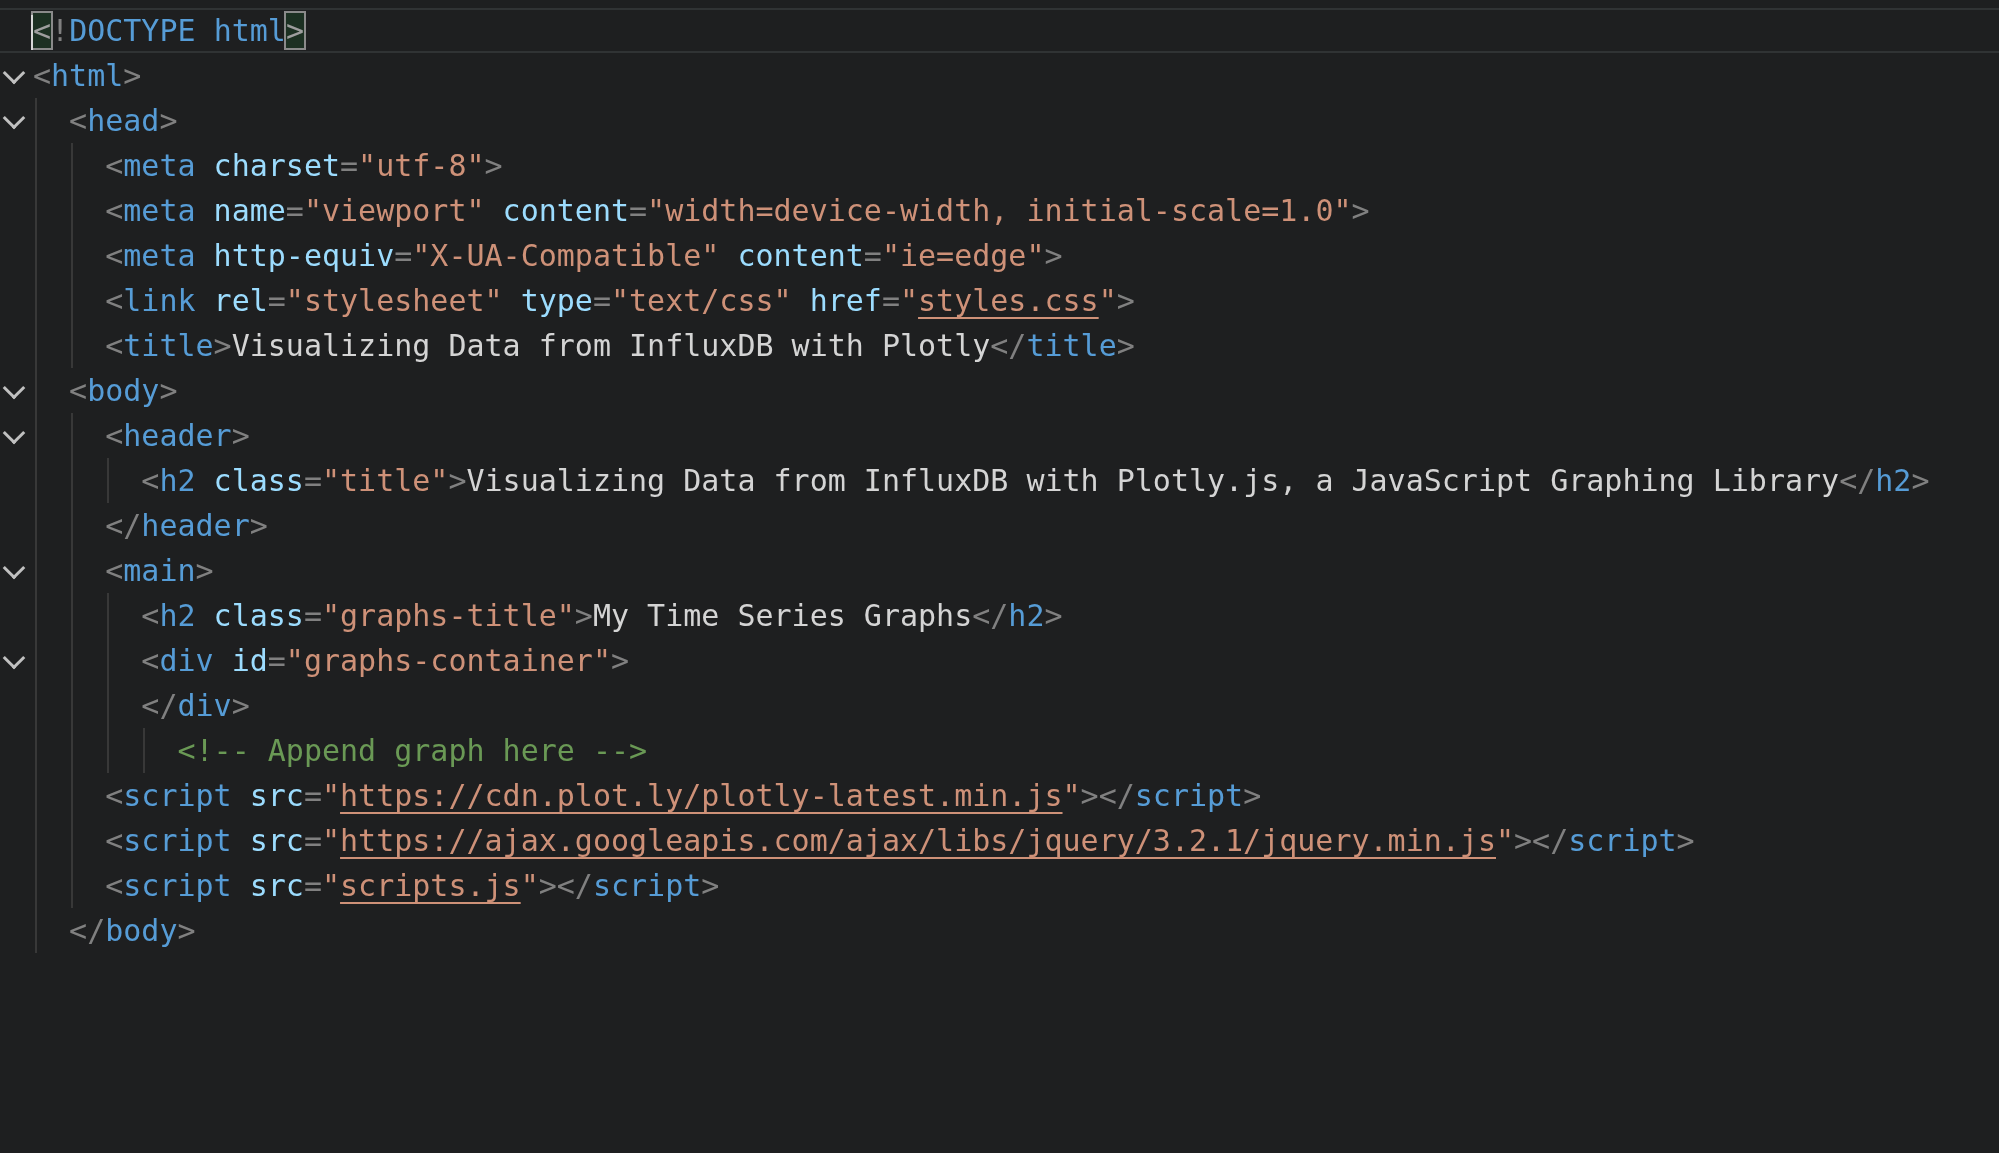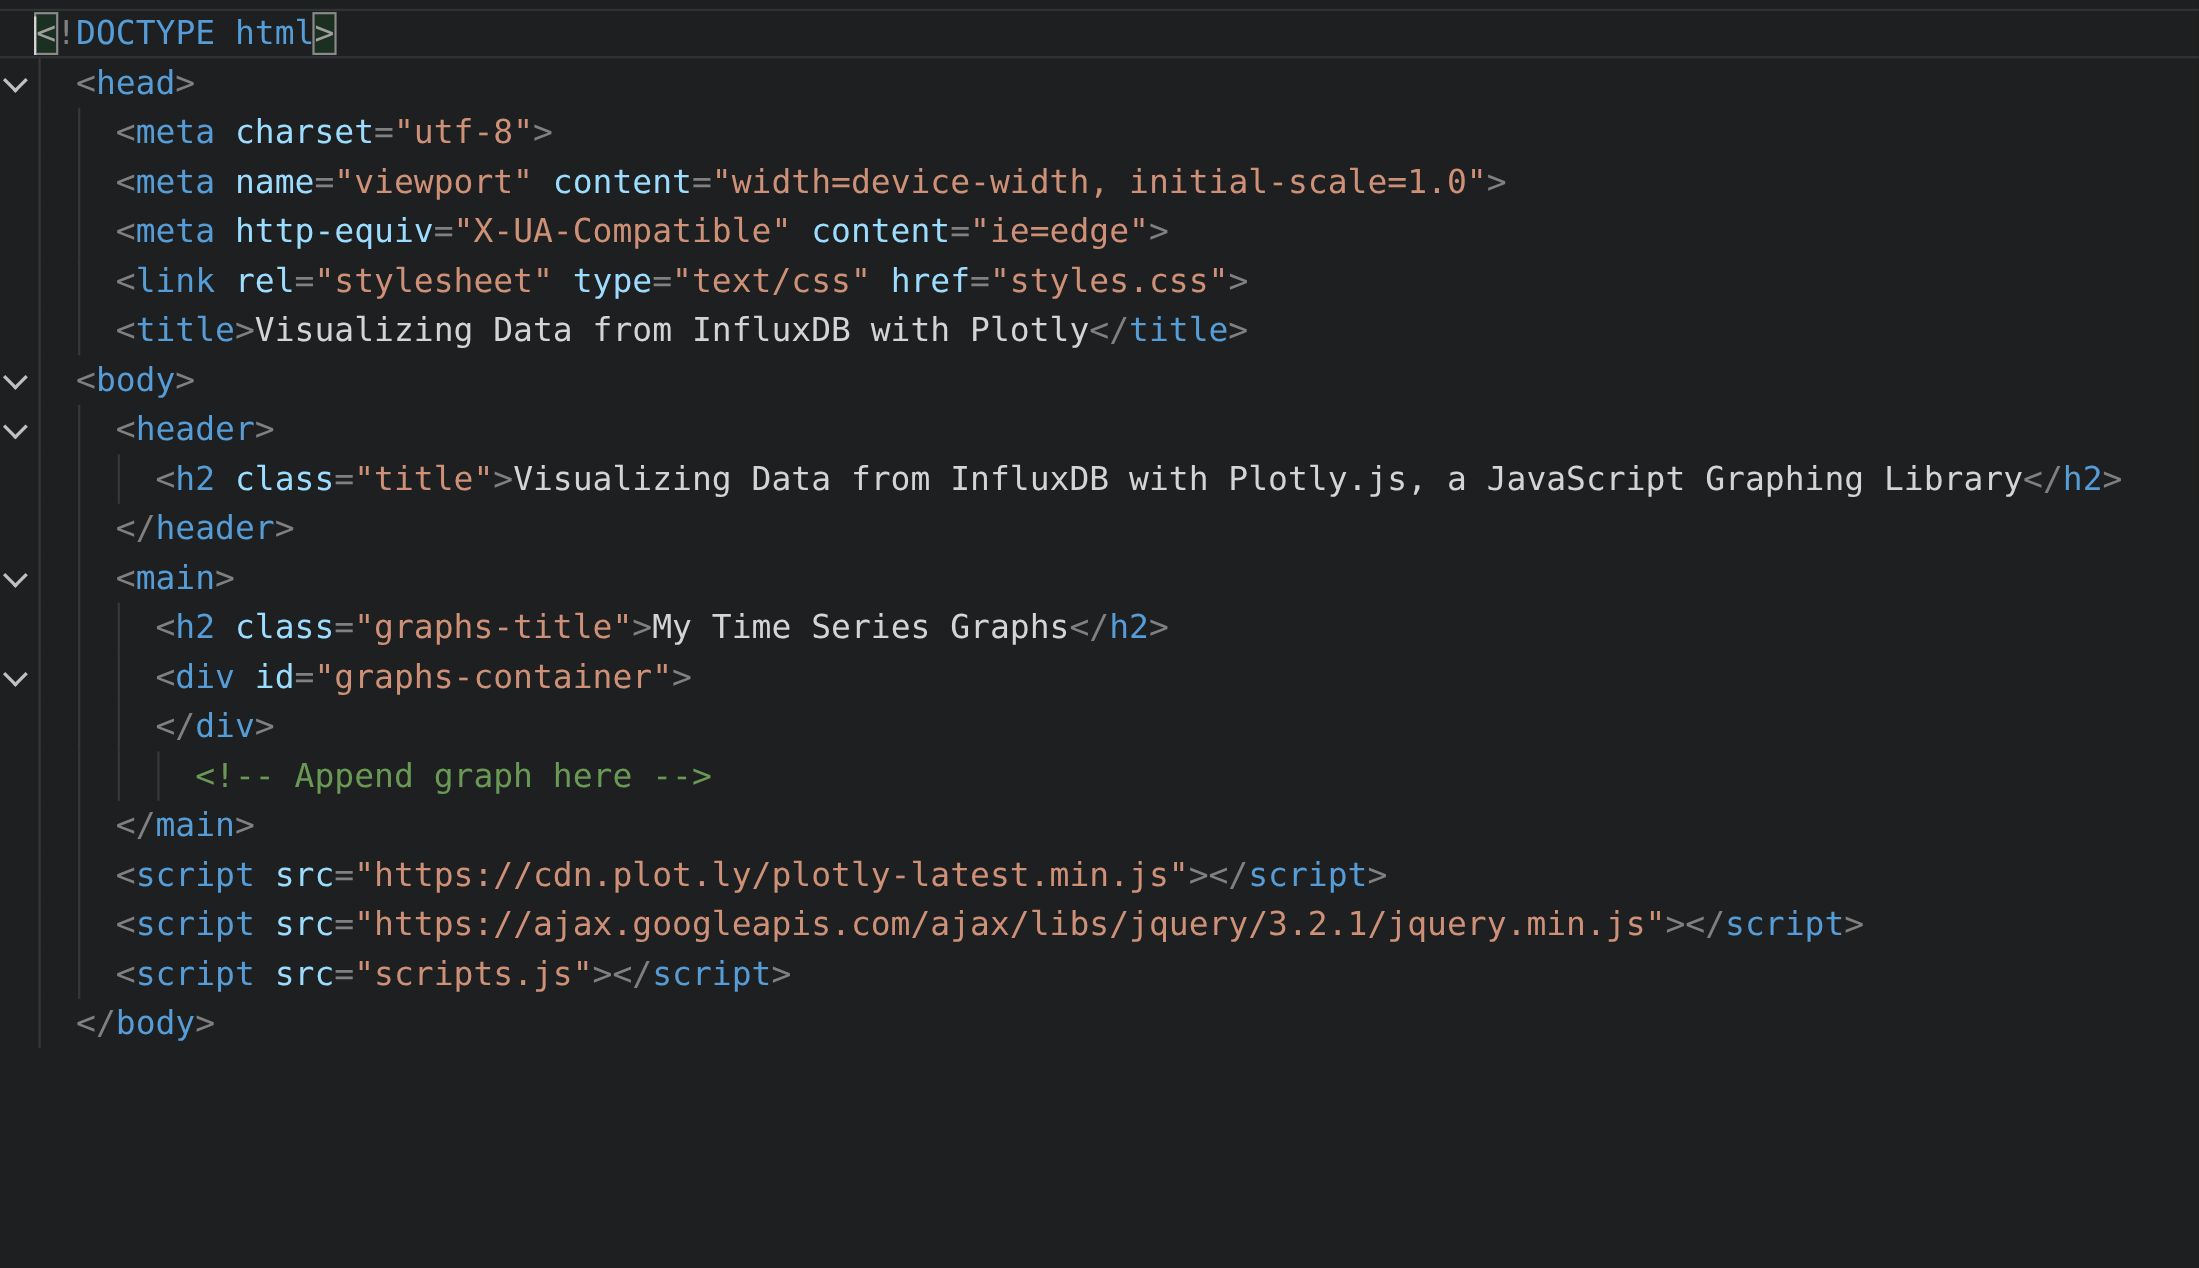--- a/index.html
+++ b/index.html
@@ -23,53 +23,53 @@
     border-bottom:2px solid var(--current_line_border);
   }
   .tok-punct{color:var(--punct);}
   .tok-tag{color:var(--tag);}
   .tok-attr{color:var(--attr);margin-top:36px;}
   .tok-str{color:var(--str);}
   .tok-text{color:var(--text);}
   .tok-comment{color:var(--comment);}
   .tok-sp{color:var(--text);}
   .tok-link{
-    color:var(--str);
+    color:var(--str);text-decoration:underline;
     text-underline-offset:6px;text-decoration-thickness:2px;cursor:pointer;
   }
   .tok-bh{
     color:#9e9e9e;background:var(--bracket_bg);
     outline:2px solid var(--bracket_border);outline-offset:0;
   }
   .chev{
     position:absolute;left:6px;top:12px;width:13px;height:13px;
     border-right:3px solid var(--chevron);border-bottom:3px solid var(--chevron);
     transform:rotate(45deg);cursor:pointer;
   }
   .guide{position:absolute;top:0;bottom:0;width:2px;background:var(--guide);}
   .cursor{position:absolute;left:31px;top:5px;width:2px;height:35px;background:var(--cursor);}
 </style>
 </head>
 <body>
 
 <div class="editor" id="editor">
     <div class="line current" style="padding-left: calc(0ch + 33px);"><span class="cursor"></span><span class="tok-bh">&lt;</span><span class="tok-punct">!</span><span class="tok-tag">DOCTYPE</span><span class="tok-sp"> </span><span class="tok-tag">html</span><span class="tok-bh">&gt;</span></div>
+    <div class="line" style="padding-left: calc(0ch + 33px);"><span class="chev"></span><span class="tok-punct">&lt;</span><span class="tok-tag">html</span><span class="tok-punct">&gt;</span></div>
     <div class="line" style="padding-left: calc(2ch + 33px);"><span class="guide" style="left: calc(0ch + 35px);"></span><span class="chev"></span><span class="tok-punct">&lt;</span><span class="tok-tag">head</span><span class="tok-punct">&gt;</span></div>
     <div class="line" style="padding-left: calc(4ch + 33px);"><span class="guide" style="left: calc(0ch + 35px);"></span><span class="guide" style="left: calc(2ch + 35px);"></span><span class="tok-punct">&lt;</span><span class="tok-tag">meta</span><span class="tok-sp"> </span><span class="tok-attr">charset</span><span class="tok-punct">=</span><span class="tok-str">"utf-8"</span><span class="tok-punct">&gt;</span></div>
     <div class="line" style="padding-left: calc(4ch + 33px);"><span class="guide" style="left: calc(0ch + 35px);"></span><span class="guide" style="left: calc(2ch + 35px);"></span><span class="tok-punct">&lt;</span><span class="tok-tag">meta</span><span class="tok-sp"> </span><span class="tok-attr">name</span><span class="tok-punct">=</span><span class="tok-str">"viewport"</span><span class="tok-sp"> </span><span class="tok-attr">content</span><span class="tok-punct">=</span><span class="tok-str">"width=device-width, initial-scale=1.0"</span><span class="tok-punct">&gt;</span></div>
     <div class="line" style="padding-left: calc(4ch + 33px);"><span class="guide" style="left: calc(0ch + 35px);"></span><span class="guide" style="left: calc(2ch + 35px);"></span><span class="tok-punct">&lt;</span><span class="tok-tag">meta</span><span class="tok-sp"> </span><span class="tok-attr">http-equiv</span><span class="tok-punct">=</span><span class="tok-str">"X-UA-Compatible"</span><span class="tok-sp"> </span><span class="tok-attr">content</span><span class="tok-punct">=</span><span class="tok-str">"ie=edge"</span><span class="tok-punct">&gt;</span></div>
     <div class="line" style="padding-left: calc(4ch + 33px);"><span class="guide" style="left: calc(0ch + 35px);"></span><span class="guide" style="left: calc(2ch + 35px);"></span><span class="tok-punct">&lt;</span><span class="tok-tag">link</span><span class="tok-sp"> </span><span class="tok-attr">rel</span><span class="tok-punct">=</span><span class="tok-str">"stylesheet"</span><span class="tok-sp"> </span><span class="tok-attr">type</span><span class="tok-punct">=</span><span class="tok-str">"text/css"</span><span class="tok-sp"> </span><span class="tok-attr">href</span><span class="tok-punct">=</span><span class="tok-str">"</span><span class="tok-link">styles.css</span><span class="tok-str">"</span><span class="tok-punct">&gt;</span></div>
     <div class="line" style="padding-left: calc(4ch + 33px);"><span class="guide" style="left: calc(0ch + 35px);"></span><span class="guide" style="left: calc(2ch + 35px);"></span><span class="tok-punct">&lt;</span><span class="tok-tag">title</span><span class="tok-punct">&gt;</span><span class="tok-text">Visualizing Data from InfluxDB with Plotly</span><span class="tok-punct">&lt;/</span><span class="tok-tag">title</span><span class="tok-punct">&gt;</span></div>
     <div class="line" style="padding-left: calc(2ch + 33px);"><span class="guide" style="left: calc(0ch + 35px);"></span><span class="chev"></span><span class="tok-punct">&lt;</span><span class="tok-tag">body</span><span class="tok-punct">&gt;</span></div>
     <div class="line" style="padding-left: calc(4ch + 33px);"><span class="guide" style="left: calc(0ch + 35px);"></span><span class="guide" style="left: calc(2ch + 35px);"></span><span class="chev"></span><span class="tok-punct">&lt;</span><span class="tok-tag">header</span><span class="tok-punct">&gt;</span></div>
     <div class="line" style="padding-left: calc(6ch + 33px);"><span class="guide" style="left: calc(0ch + 35px);"></span><span class="guide" style="left: calc(2ch + 35px);"></span><span class="guide" style="left: calc(4ch + 35px);"></span><span class="tok-punct">&lt;</span><span class="tok-tag">h2</span><span class="tok-sp"> </span><span class="tok-attr">class</span><span class="tok-punct">=</span><span class="tok-str">"title"</span><span class="tok-punct">&gt;</span><span class="tok-text">Visualizing Data from InfluxDB with Plotly.js, a JavaScript Graphing Library</span><span class="tok-punct">&lt;/</span><span class="tok-tag">h2</span><span class="tok-punct">&gt;</span></div>
     <div class="line" style="padding-left: calc(4ch + 33px);"><span class="guide" style="left: calc(0ch + 35px);"></span><span class="guide" style="left: calc(2ch + 35px);"></span><span class="tok-punct">&lt;/</span><span class="tok-tag">header</span><span class="tok-punct">&gt;</span></div>
     <div class="line" style="padding-left: calc(4ch + 33px);"><span class="guide" style="left: calc(0ch + 35px);"></span><span class="guide" style="left: calc(2ch + 35px);"></span><span class="chev"></span><span class="tok-punct">&lt;</span><span class="tok-tag">main</span><span class="tok-punct">&gt;</span></div>
     <div class="line" style="padding-left: calc(6ch + 33px);"><span class="guide" style="left: calc(0ch + 35px);"></span><span class="guide" style="left: calc(2ch + 35px);"></span><span class="guide" style="left: calc(4ch + 35px);"></span><span class="tok-punct">&lt;</span><span class="tok-tag">h2</span><span class="tok-sp"> </span><span class="tok-attr">class</span><span class="tok-punct">=</span><span class="tok-str">"graphs-title"</span><span class="tok-punct">&gt;</span><span class="tok-text">My Time Series Graphs</span><span class="tok-punct">&lt;/</span><span class="tok-tag">h2</span><span class="tok-punct">&gt;</span></div>
     <div class="line" style="padding-left: calc(6ch + 33px);"><span class="guide" style="left: calc(0ch + 35px);"></span><span class="guide" style="left: calc(2ch + 35px);"></span><span class="guide" style="left: calc(4ch + 35px);"></span><span class="chev"></span><span class="tok-punct">&lt;</span><span class="tok-tag">div</span><span class="tok-sp"> </span><span class="tok-attr">id</span><span class="tok-punct">=</span><span class="tok-str">"graphs-container"</span><span class="tok-punct">&gt;</span></div>
     <div class="line" style="padding-left: calc(6ch + 33px);"><span class="guide" style="left: calc(0ch + 35px);"></span><span class="guide" style="left: calc(2ch + 35px);"></span><span class="guide" style="left: calc(4ch + 35px);"></span><span class="tok-punct">&lt;/</span><span class="tok-tag">div</span><span class="tok-punct">&gt;</span></div>
     <div class="line" style="padding-left: calc(8ch + 33px);"><span class="guide" style="left: calc(0ch + 35px);"></span><span class="guide" style="left: calc(2ch + 35px);"></span><span class="guide" style="left: calc(4ch + 35px);"></span><span class="guide" style="left: calc(6ch + 35px);"></span><span class="tok-comment">&lt;!-- Append graph here --&gt;</span></div>
-    <div class="line" style="padding-left: calc(4ch + 33px);"><span class="guide" style="left: calc(0ch + 35px);"></span><span class="guide" style="left: calc(2ch + 35px);"></span><span class="tok-punct">&lt;/</span><span class="tok-tag">main</span><span class="tok-punct">&gt;</span></div>
     <div class="line" style="padding-left: calc(4ch + 33px);"><span class="guide" style="left: calc(0ch + 35px);"></span><span class="guide" style="left: calc(2ch + 35px);"></span><span class="tok-punct">&lt;</span><span class="tok-tag">script</span><span class="tok-sp"> </span><span class="tok-attr">src</span><span class="tok-punct">=</span><span class="tok-str">"</span><span class="tok-link">https://cdn.plot.ly/plotly-latest.min.js</span><span class="tok-str">"</span><span class="tok-punct">&gt;</span><span class="tok-punct">&lt;/</span><span class="tok-tag">script</span><span class="tok-punct">&gt;</span></div>
     <div class="line" style="padding-left: calc(4ch + 33px);"><span class="guide" style="left: calc(0ch + 35px);"></span><span class="guide" style="left: calc(2ch + 35px);"></span><span class="tok-punct">&lt;</span><span class="tok-tag">script</span><span class="tok-sp"> </span><span class="tok-attr">src</span><span class="tok-punct">=</span><span class="tok-str">"</span><span class="tok-link">https://ajax.googleapis.com/ajax/libs/jquery/3.2.1/jquery.min.js</span><span class="tok-str">"</span><span class="tok-punct">&gt;</span><span class="tok-punct">&lt;/</span><span class="tok-tag">script</span><span class="tok-punct">&gt;</span></div>
     <div class="line" style="padding-left: calc(4ch + 33px);"><span class="guide" style="left: calc(0ch + 35px);"></span><span class="guide" style="left: calc(2ch + 35px);"></span><span class="tok-punct">&lt;</span><span class="tok-tag">script</span><span class="tok-sp"> </span><span class="tok-attr">src</span><span class="tok-punct">=</span><span class="tok-str">"</span><span class="tok-link">scripts.js</span><span class="tok-str">"</span><span class="tok-punct">&gt;</span><span class="tok-punct">&lt;/</span><span class="tok-tag">script</span><span class="tok-punct">&gt;</span></div>
     <div class="line" style="padding-left: calc(2ch + 33px);"><span class="guide" style="left: calc(0ch + 35px);"></span><span class="tok-punct">&lt;/</span><span class="tok-tag">body</span><span class="tok-punct">&gt;</span></div>
   </div>
 
 </body></html>

